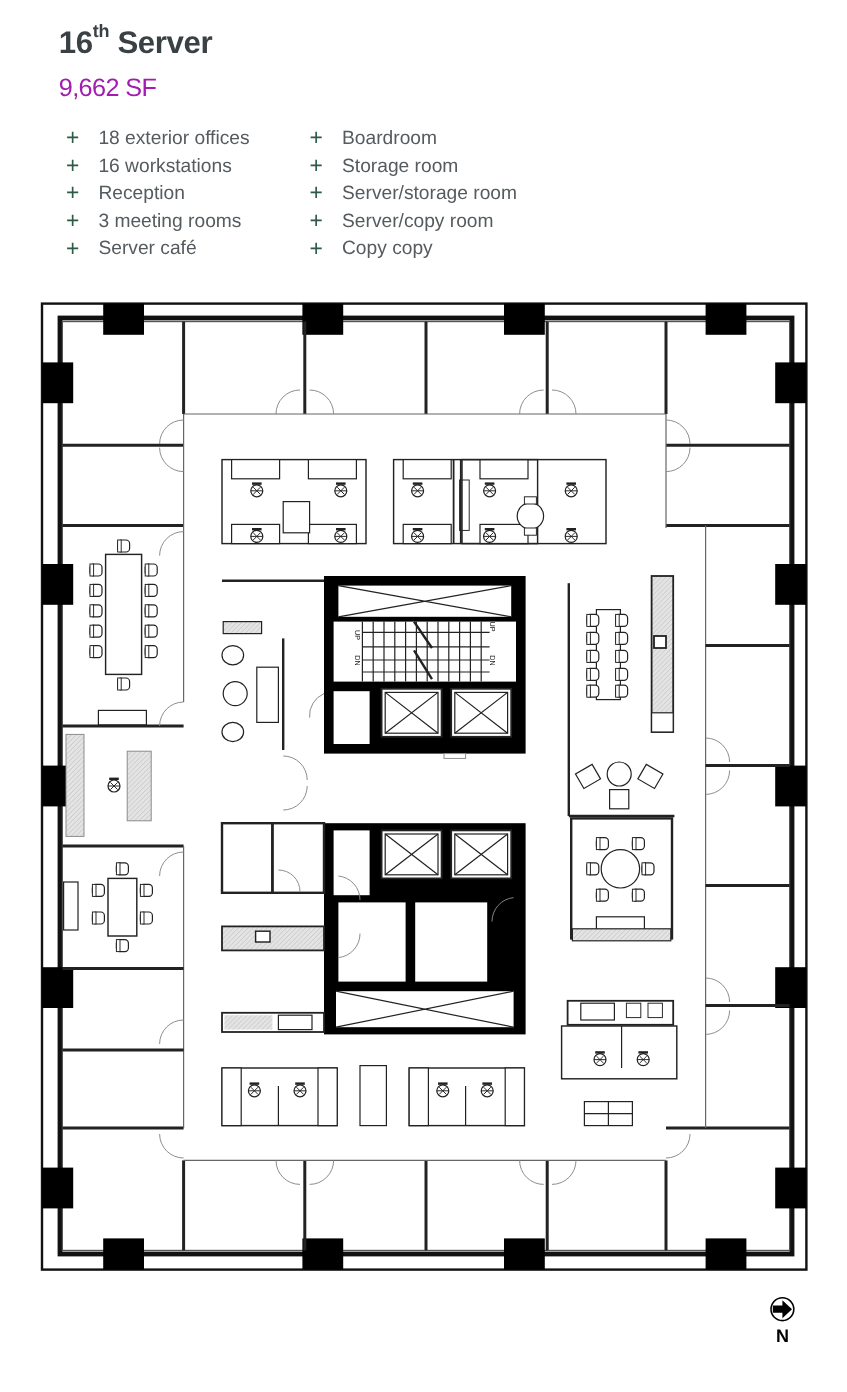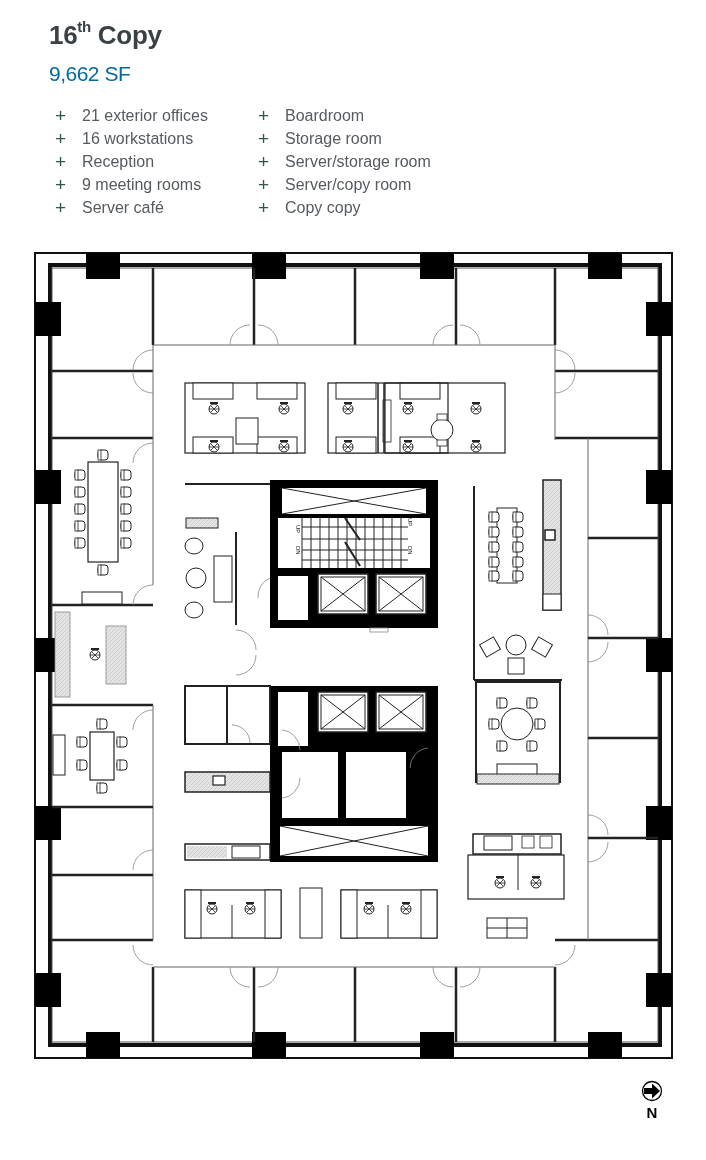--- a/index.html
+++ b/index.html
@@ -1,50 +1,50 @@
 <!DOCTYPE html>
 <html><head>
 <meta charset="utf-8">
 <style>
   html,body{margin:0;padding:0;background:#ffffff;}
   body{width:706px;height:1160px;position:relative;overflow:hidden;font-family:"Liberation Sans",sans-serif;color:#3d4448;}
   .title{position:absolute;left:49px;top:20px;font-size:26px;font-weight:bold;color:#3a4145;letter-spacing:-0.3px;}
   .title sup{font-size:15px;font-weight:bold;vertical-align:top;position:relative;top:-2px;}
-  .area{position:absolute;left:49px;top:62px;font-size:21px;color:#0369a1;letter-spacing:-0.5px;}
+  .area{position:absolute;left:49px;top:62px;font-size:21px;color:#a21caf;letter-spacing:-0.5px;}
   .features{position:absolute;top:104px;display:flex;flex-direction:column;}
   .features.col1{left:55px;}
   .features.col2{left:258px;}
   .feat{display:flex;align-items:center;height:23px;font-size:16px;color:#555b5e;}
   .plus{width:27px;font-size:19px;color:#2e5a46;line-height:16px;}
   .plan{position:absolute;left:0;top:0;}
   .compass{position:absolute;left:640px;top:1080px;width:24px;text-align:center;}
   .compass .n{font-weight:bold;font-size:15px;color:#000;display:block;margin-top:-2px;}
 </style>
 </head>
 <body>
 
-<div class="title"><span>16</span><sup>th</sup> <span>Copy</span></div>
+<div class="title"><span>16</span><sup>th</sup> <span>Server</span></div>
 <div class="area">9,662 SF</div>
 
 <div class="features col1">
   <div class="feat">
       <span class="plus">+</span>
-      <span>21 exterior offices</span>
+      <span>18 exterior offices</span>
     </div>
   <div class="feat">
       <span class="plus">+</span>
       <span>16 workstations</span>
     </div>
   <div class="feat">
       <span class="plus">+</span>
       <span>Reception</span>
     </div>
   <div class="feat">
       <span class="plus">+</span>
-      <span>9 meeting rooms</span>
+      <span>3 meeting rooms</span>
     </div>
   <div class="feat">
       <span class="plus">+</span>
       <span>Server café</span>
     </div>
 </div>
 <div class="features col2">
   <div class="feat">
       <span class="plus">+</span>
       <span>Boardroom</span>

